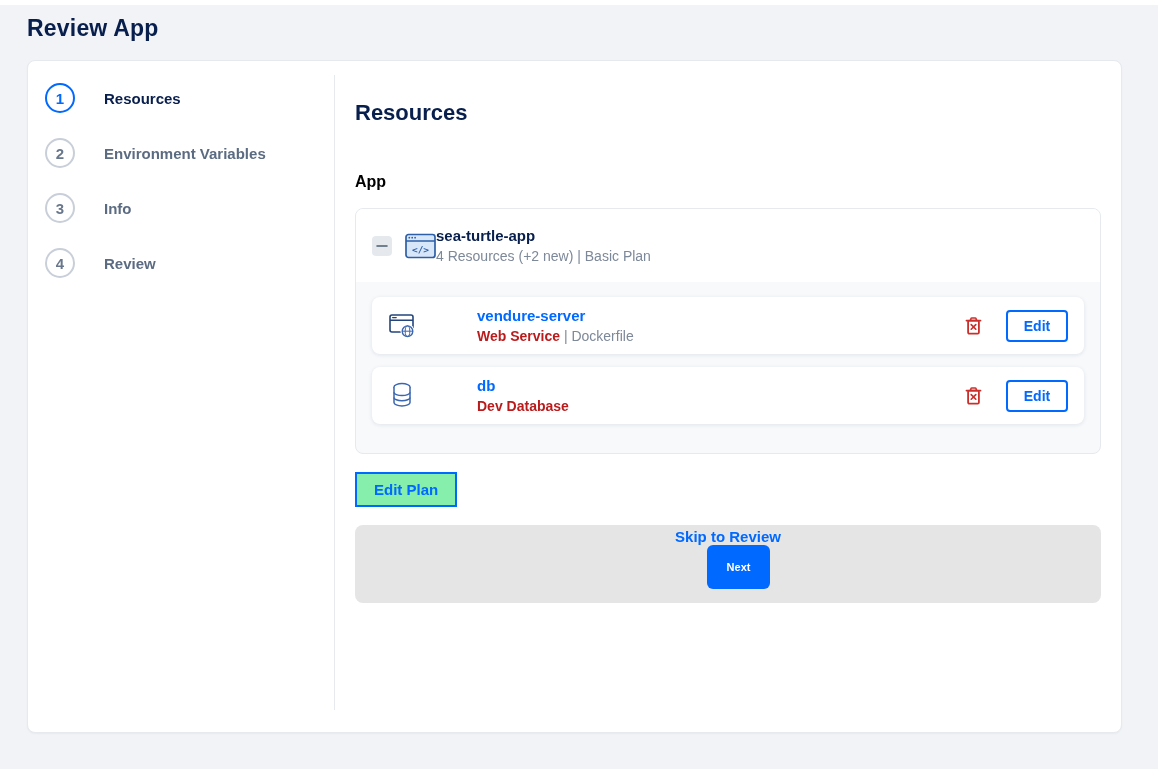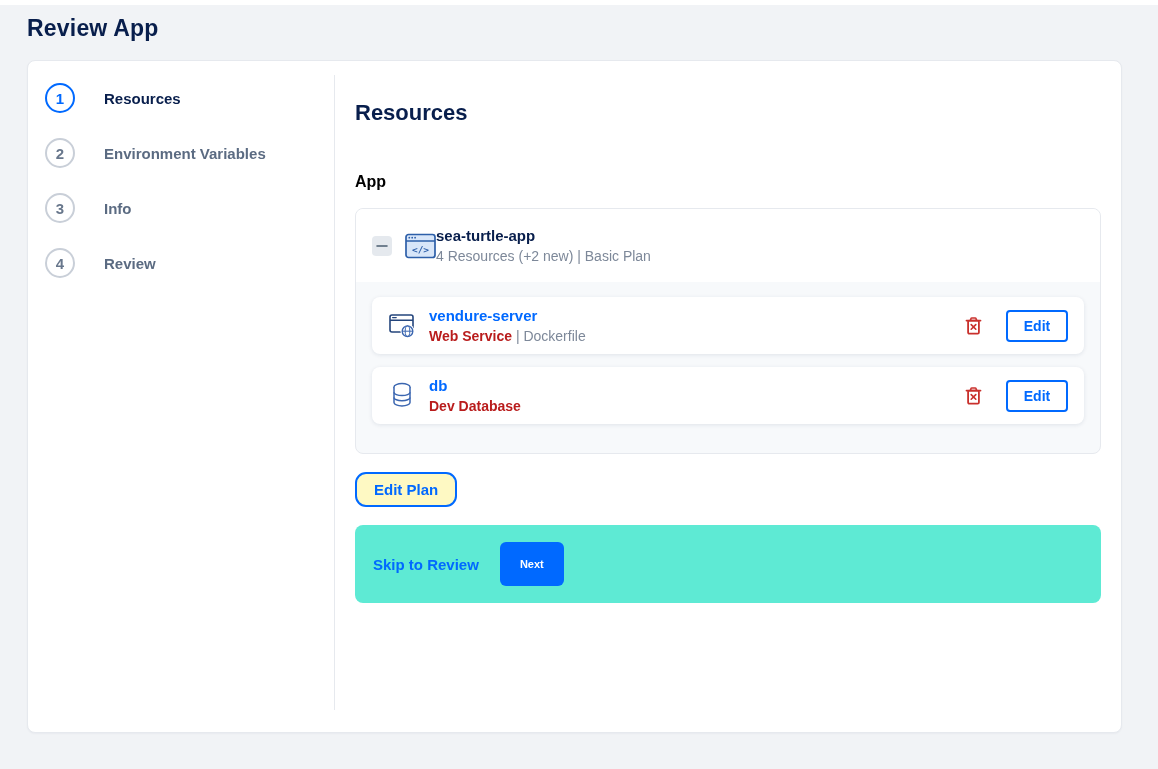--- a/index.html
+++ b/index.html
@@ -54,52 +54,52 @@
     cursor:pointer; padding:0; flex:0 0 auto;
   }
   .group-icon { margin-left:13px; display:flex; align-items:center; }
   .group-text { }
   .group-name { font-size:15px; font-weight:700; color:#081e4c; line-height:19px; }
   .group-summary { font-size:14px; color:#7d8899; line-height:18px; margin-top:2px; }
   .group-body { padding:15px 16px 29px; }
   .res-row {
     background:#fff; border-radius:8px; height:57px;
     box-shadow:0 1px 4px rgba(20,40,80,.10);
-    display:flex; align-items:center; padding:0 16px; margin-bottom:13px;
+    display:flex; align-items:center; padding:0 16px; margin-bottom:13px;gap:48px;
   }
   .res-row:last-child { margin-bottom:0; }
   .res-icon { width:28px; display:flex; justify-content:center; align-items:center; flex:0 0 auto; }
   .res-text { margin-left:13px; }
   .res-name { font-size:15px; font-weight:700; color:#0069ff; line-height:18px; cursor:pointer; }
   .res-sub { font-size:14px; line-height:18px; margin-top:2px; }
   .res-type { font-weight:700; color:#b91c1c; }
   .res-detail { color:#7d8899; white-space:pre; }
   .row-actions { margin-left:auto; display:flex; align-items:center; gap:24px; }
   .icon-btn { background:none; border:none; padding:0; cursor:pointer; display:flex; align-items:center; }
   .edit-btn {
     width:62px; height:32px; background:#fff;
     border:2px solid #0069ff; border-radius:4px;
     color:#0069ff; font-weight:700; font-size:14px; cursor:pointer;
     font-family:"Liberation Sans", sans-serif;
   }
   .edit-plan-btn {
     margin-top:18px; height:35px; padding:0 17px;
-    background:#fef9c3; border:2px solid #0069ff; border-radius:11px;
+    background:#86efac; border:2px solid #0069ff; border-radius:0;
     color:#0069ff; font-weight:700; font-size:15px; cursor:pointer;
     font-family:"Liberation Sans", sans-serif;
   }
   .add-card {
     margin-top:25px; height:72px; background:#fff; border:1px solid #eef0f4;
     border-radius:8px; box-shadow:0 1px 4px rgba(20,40,80,.10);
     display:flex; align-items:center; padding:0 16px; cursor:pointer;
   }
   .add-label { margin-left:19px; font-size:15px; font-weight:700; color:#081e4c; }
   .footer-band {
-    margin-top:18px; height:78px; background:#5eead4; border-radius:8px;
-    display:flex; align-items:center; padding:16px 18px;
+    margin-top:18px; height:78px; background:#e5e5e5; border-radius:8px;
+    display:flex; align-items:center; padding:3px 18px;flex-direction:column;
   }
   .skip-link { color:#0069ff; font-weight:700; font-size:15px; text-decoration:none; cursor:pointer; }
   .next-btn {
     margin-left:21px; height:44px; padding:0 20px;
     background:#0069ff; border:none; border-radius:6px;
     color:#fff; font-weight:700; font-size:11px; cursor:pointer;
     font-family:"Liberation Sans", sans-serif;
   }
 </style>
 </head>

